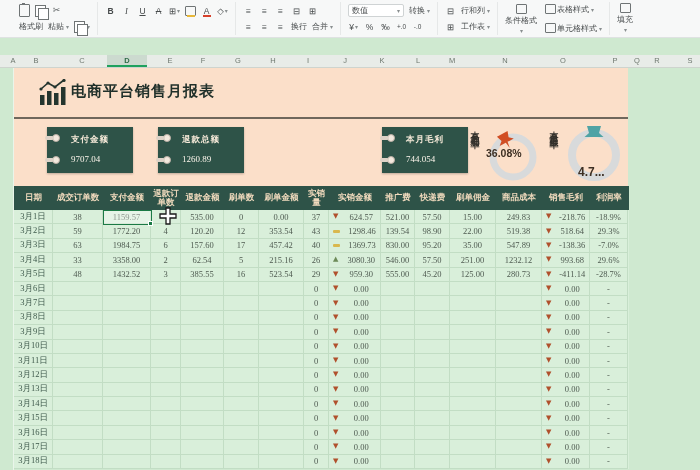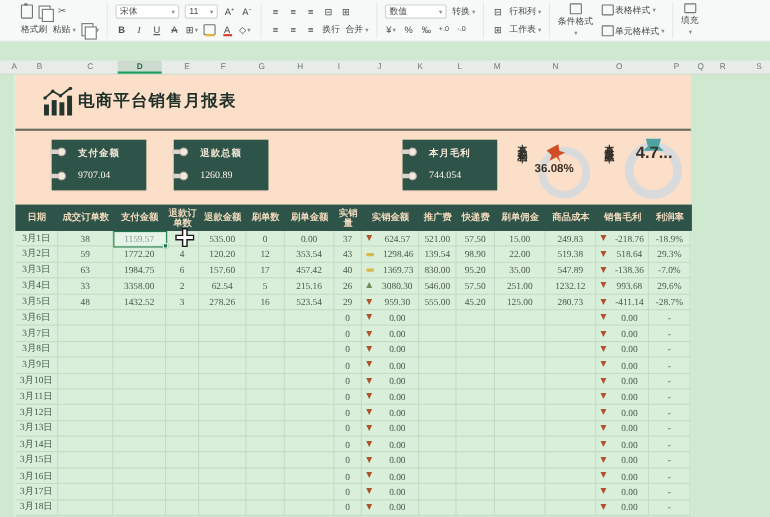--- a/index.html
+++ b/index.html
@@ -105,30 +105,20 @@
       <div class="rr">
         <span class="rbtn">格式刷</span>
         <span class="rbtn dd">粘贴</span>
         <span class="rbtn dd">
             <span class="icon-copy2"></span>
           </span>
       </div>
     </div>
 
     <div class="rg">
-      <div class="rr">
-        <span class="ribox dd" style="width:58px">
-            <span>宋体</span>
-          </span>
-        <span class="ribox dd" style="width:30px">
-            <span>11</span>
-          </span>
-        <span class="mini">A⁺</span>
-        <span class="mini">A⁻</span>
-      </div>
       <div class="rr">
         <span class="mini" style="font-weight:bold">B</span>
         <span class="mini" style="font-style:italic;font-family:'Liberation Serif',serif">I</span>
         <span class="mini" style="text-decoration:underline">U</span>
         <span class="mini" style="text-decoration:line-through">A</span>
         <span class="mini dd">⊞</span>
         <span class="mini dd bar-under" style="--ubar:#e8b83a">
             <span class="icon-sq"></span>
           </span>
         <span class="mini dd bar-under" style="--ubar:#d6402a">A</span>
@@ -253,21 +243,21 @@
           <span class="pin p2"></span>
           <div class="klabel">支付金额</div>
           <div class="kvalue">9707.04</div>
         </div>
         <div class="kpi" style="left: 144px; top: 8px;">
           <span class="pin p1"></span>
           <span class="pin p2"></span>
           <div class="klabel">退款总额</div>
           <div class="kvalue">1260.89</div>
         </div>
-        <div class="kpi" style="left: 352px; top: 8px; text-align: center;">
+        <div class="kpi" style="left: 368px; top: 8px; text-align: center;">
           <span class="pin p1"></span>
           <span class="pin p2"></span>
           <div class="klabel">本月毛利</div>
           <div class="kvalue">744.054</div>
         </div>
       </div>
 
     <div class="gauge-label" style="left:469px">本月毛利率</div>
     <svg class="gring" style="left:487px;top:63px" width="52" height="52">
       <circle cx="26" cy="26" r="20" fill="none" stroke="#d8dadb" stroke-width="7"></circle>
@@ -277,21 +267,21 @@
     </svg>
     <div class="gval" style="left:486px;top:79px;font-size:10.5px">36.08%</div>
 
     <div class="gauge-label" style="left:548px">本月退款率</div>
     <svg class="gring" style="left:565px;top:58px" width="58" height="58">
       <circle cx="29" cy="29" r="22" fill="none" stroke="#d8dadb" stroke-width="8"></circle>
       <g transform="translate(18,0)">
         <path d="M4 0 L18 0 L16 7 L20.5 11 L1.5 11 L6 7 Z" fill="#4fa3a5"></path>
       </g>
     </svg>
-    <div class="gval" style="left:578px;top:63px;font-size:15px">4.7...</div>
+    <div class="gval" style="left:578px;top:97px;font-size:12px">4.7...</div>
 
     <div class="tbl">
       <div class="thead" id="thead">
           <div class="th" style="width: 39px;">日期</div>
           <div class="th" style="width: 50px;">成交订单数</div>
           <div class="th" style="width: 48px;">支付金额</div>
           <div class="th" style="width: 30px;">退款订单数</div>
           <div class="th" style="width: 43px;">退款金额</div>
           <div class="th" style="width: 35px;">刷单数</div>
           <div class="th" style="width: 45px;">刷单金额</div>
@@ -395,21 +385,21 @@
               <span class="arr down">▼</span>
               <span class="tv">993.68</span>
             </div>
             <div class="td" style="width: 38px;">29.6%</div>
           </div>
           <div class="trow">
             <div class="td datec" style="width: 39px;">3月5日</div>
             <div class="td" style="width: 50px;">48</div>
             <div class="td" style="width: 48px;">1432.52</div>
             <div class="td" style="width: 30px;">3</div>
-            <div class="td" style="width: 43px;">278.26</div>
+            <div class="td" style="width: 43px;">385.55</div>
             <div class="td" style="width: 35px;">16</div>
             <div class="td" style="width: 45px;">523.54</div>
             <div class="td" style="width: 25px;">29</div>
             <div class="td trend" style="width: 52px;">
               <span class="arr down">▼</span>
               <span class="tv">959.30</span>
             </div>
             <div class="td" style="width: 34px;">555.00</div>
             <div class="td" style="width: 35px;">45.20</div>
             <div class="td" style="width: 46px;">125.00</div>

